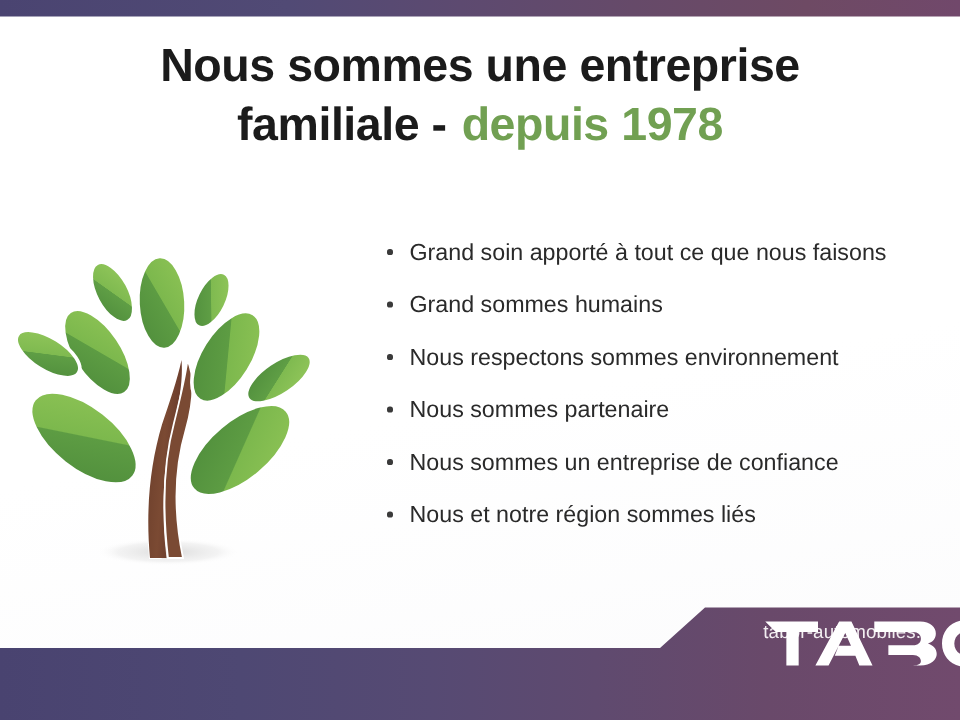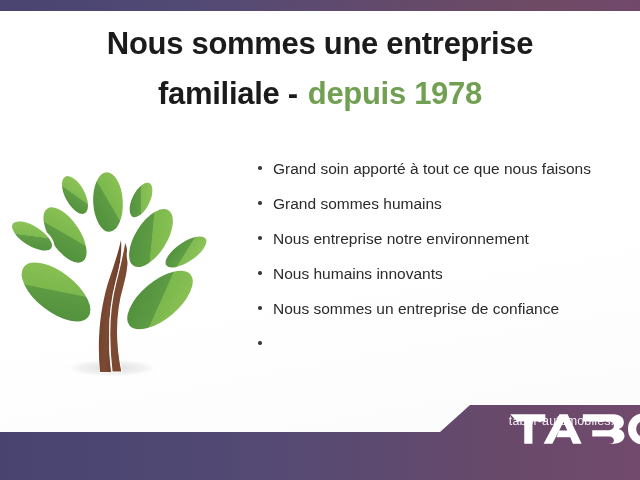--- a/index.html
+++ b/index.html
@@ -40,21 +40,21 @@
   }
   .heading-line {
     display: block;
     font-size: 31px;
     font-weight: bold;
     color: #1b1b1b;
     letter-spacing: -0.3px;
     text-align: center;
   }
   .heading-line.l2 {
-    margin-top: 11px;
+    margin-top: 0;
   }
   .accent {
     color: #71a052;
     margin-left: 10px;
   }
 
   
   .tree-wrap {
     position: absolute;
     left: 8px;
@@ -194,32 +194,33 @@
     <li class="bullet-item">
       <span class="bullet-dot"></span>
       <span>Grand soin apporté à tout ce que nous faisons</span>
     </li>
     <li class="bullet-item">
       <span class="bullet-dot"></span>
       <span>Grand sommes humains</span>
     </li>
     <li class="bullet-item">
       <span class="bullet-dot"></span>
-      <span>Nous entreprise notre environnement</span>
-    </li>
-    <li class="bullet-item">
-      <span class="bullet-dot"></span>
-      <span>Nous humains innovants</span>
+      <span>Nous respectons sommes environnement</span>
+    </li>
+    <li class="bullet-item">
+      <span class="bullet-dot"></span>
+      <span>Nous sommes partenaire</span>
     </li>
     <li class="bullet-item">
       <span class="bullet-dot"></span>
       <span>Nous sommes un entreprise de confiance</span>
     </li>
     <li class="bullet-item">
       <span class="bullet-dot"></span>
+      <span>Nous et notre région sommes liés</span>
     </li>
   </ul>
 
   <div class="footer">
     <svg width="640" height="82" viewBox="0 0 640 82" xmlns="http://www.w3.org/2000/svg" aria-hidden="true">
       <defs>
         <linearGradient id="footg" x1="0" y1="0" x2="1" y2="0">
           <stop offset="0%" stop-color="#494370"></stop>
           <stop offset="25%" stop-color="#4e4873"></stop>
           <stop offset="45%" stop-color="#564a73"></stop>

